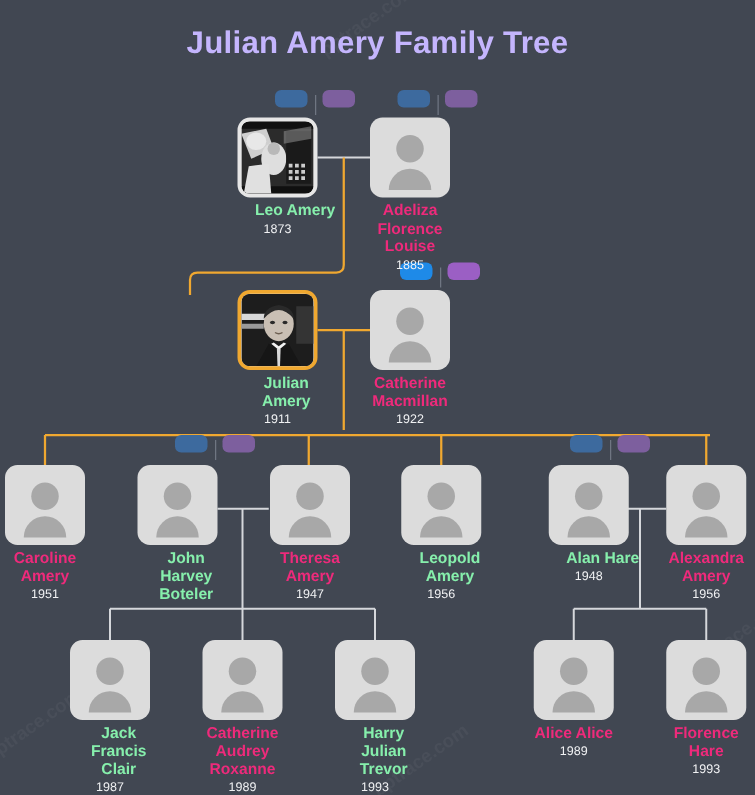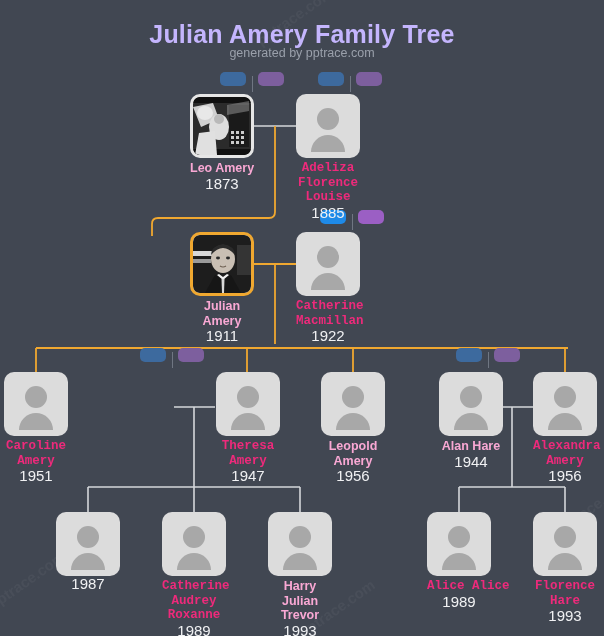--- a/index.html
+++ b/index.html
@@ -139,42 +139,41 @@
     border-radius: 6px;
   }
 
   .pname {
     margin-top: 3px;
     font-size: 12.5px;
     font-weight: bold;
     line-height: 14.5px;
     white-space: nowrap;
   }
-  .pname.m { color: #f9a8d4; }
-  .pname.f { color: #ee2a7b; font-family: Liberation Mono, monospace; }
+  .pname.m { color: #86efac; margin-left: 14px; }
+  .pname.f { color: #ee2a7b; }
   .pyear {
-    font-size: 15px;
+    font-size: 10px;
     color: #f0f1f3;
     line-height: 16px;
   }
   .person.clipR .pname,
   .person.clipR .pyear { white-space: nowrap; }
 </style>
 </head>
 <body>
 
 <div id="root">
 
   <div class="wm wm1">pptrace.com</div>
   <div class="wm wm2">pptrace.com</div>
   <div class="wm wm3">pptrace.com</div>
   <div class="wm wm4">pptrace.com</div>
 
   <div class="title">Julian Amery Family Tree</div>
-  <div class="subtitle">generated by pptrace.com</div>
 
   <svg id="wires" viewBox="0 0 604 636">
 
     <path d="M254 126 H296" stroke="#d5d7db" stroke-width="1.6" fill="none"></path>
 
     <path d="M275 126 V212 Q275 218 269 218 H158 Q152 218 152 224 V236" stroke="#f0a830" stroke-width="1.8" fill="none"></path>
 
     <path d="M254 264 H296" stroke="#f0a830" stroke-width="1.8" fill="none"></path>
 
     <path d="M275 264 V344" stroke="#f0a830" stroke-width="1.8" fill="none"></path>
@@ -303,20 +302,28 @@
 
   <div class="person" style="left:4px; top:372px;">
     <div class="avatar">
       <span class="head"></span>
       <span class="body"></span>
     </div>
     <div class="pname f">Caroline<br>Amery</div>
     <div class="pyear">1951</div>
   </div>
 
+  <div class="person" style="left:110px; top:372px;">
+    <div class="avatar">
+      <span class="head"></span>
+      <span class="body"></span>
+    </div>
+    <div class="pname m">John<br>Harvey<br>Boteler</div>
+    <div class="pyear"></div>
+  </div>
 
   <div class="person" style="left:216px; top:372px;">
     <div class="avatar">
       <span class="head"></span>
       <span class="body"></span>
     </div>
     <div class="pname f">Theresa<br>Amery</div>
     <div class="pyear">1947</div>
   </div>
 
@@ -328,37 +335,38 @@
     <div class="pname m">Leopold<br>Amery</div>
     <div class="pyear">1956</div>
   </div>
 
   <div class="person" style="left:439px; top:372px;">
     <div class="avatar">
       <span class="head"></span>
       <span class="body"></span>
     </div>
     <div class="pname m">Alan Hare</div>
-    <div class="pyear">1944</div>
+    <div class="pyear">1948</div>
   </div>
 
   <div class="person clipR" style="left:533px; top:372px;">
     <div class="avatar">
       <span class="head"></span>
       <span class="body"></span>
     </div>
     <div class="pname f">Alexandra<br>Amery</div>
     <div class="pyear">1956</div>
   </div>
 
   <div class="person" style="left:56px; top:512px;">
     <div class="avatar">
       <span class="head"></span>
       <span class="body"></span>
     </div>
+    <div class="pname m">Jack<br>Francis<br>Clair</div>
     <div class="pyear">1987</div>
   </div>
 
   <div class="person" style="left:162px; top:512px;">
     <div class="avatar">
       <span class="head"></span>
       <span class="body"></span>
     </div>
     <div class="pname f">Catherine<br>Audrey<br>Roxanne</div>
     <div class="pyear">1989</div>

